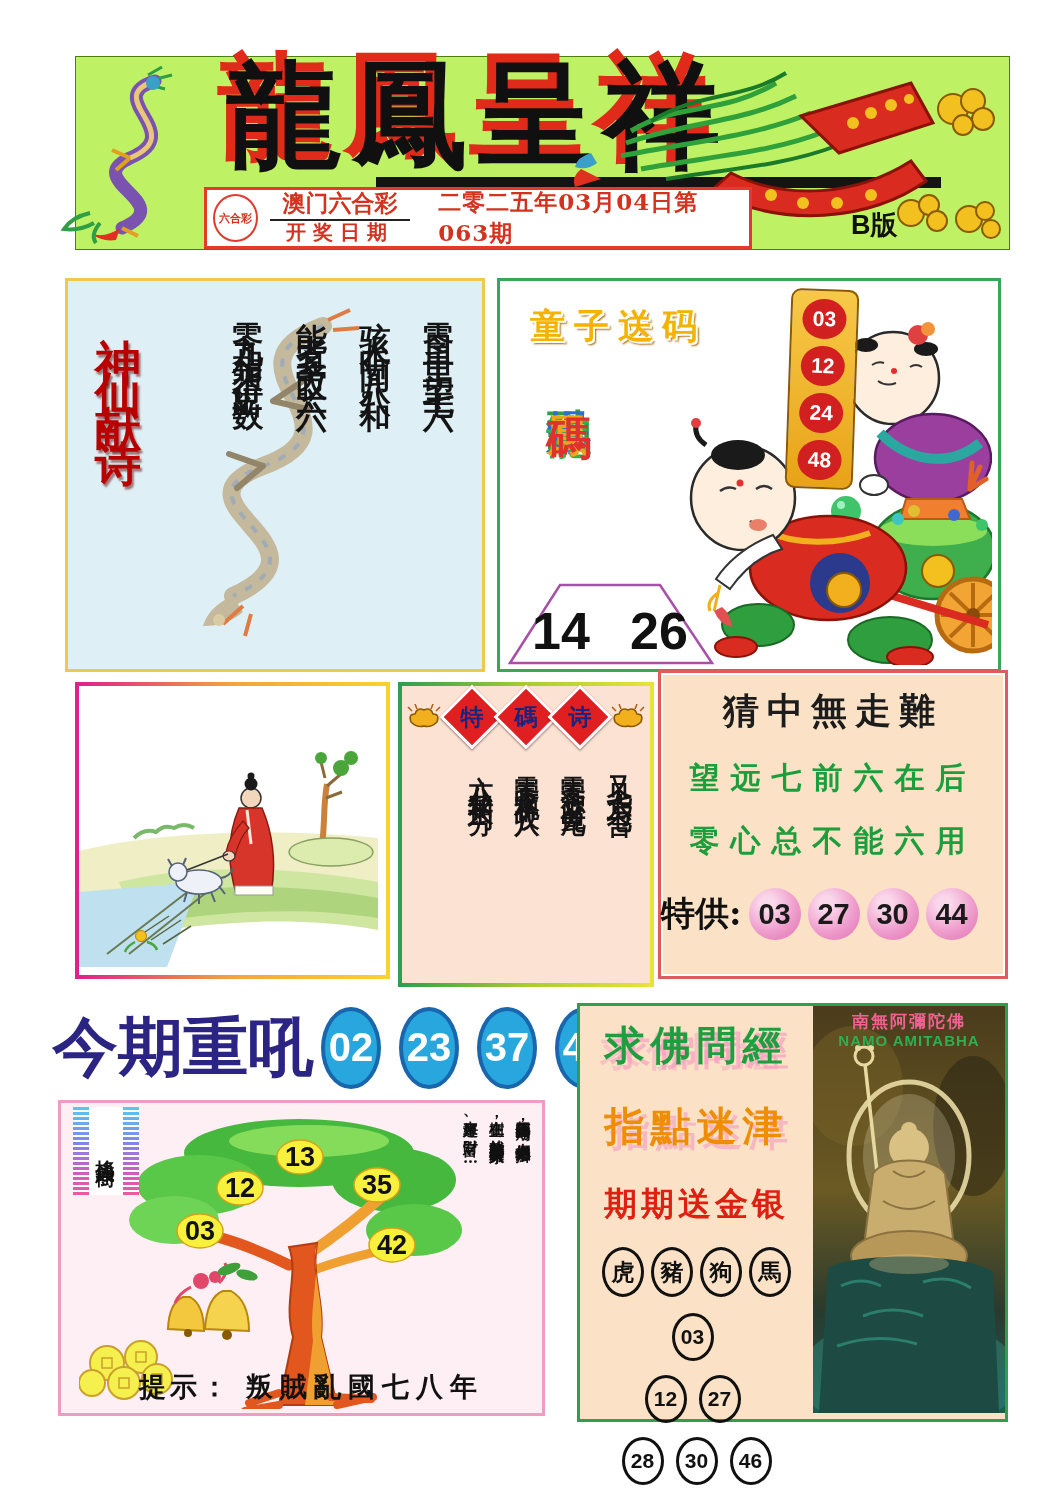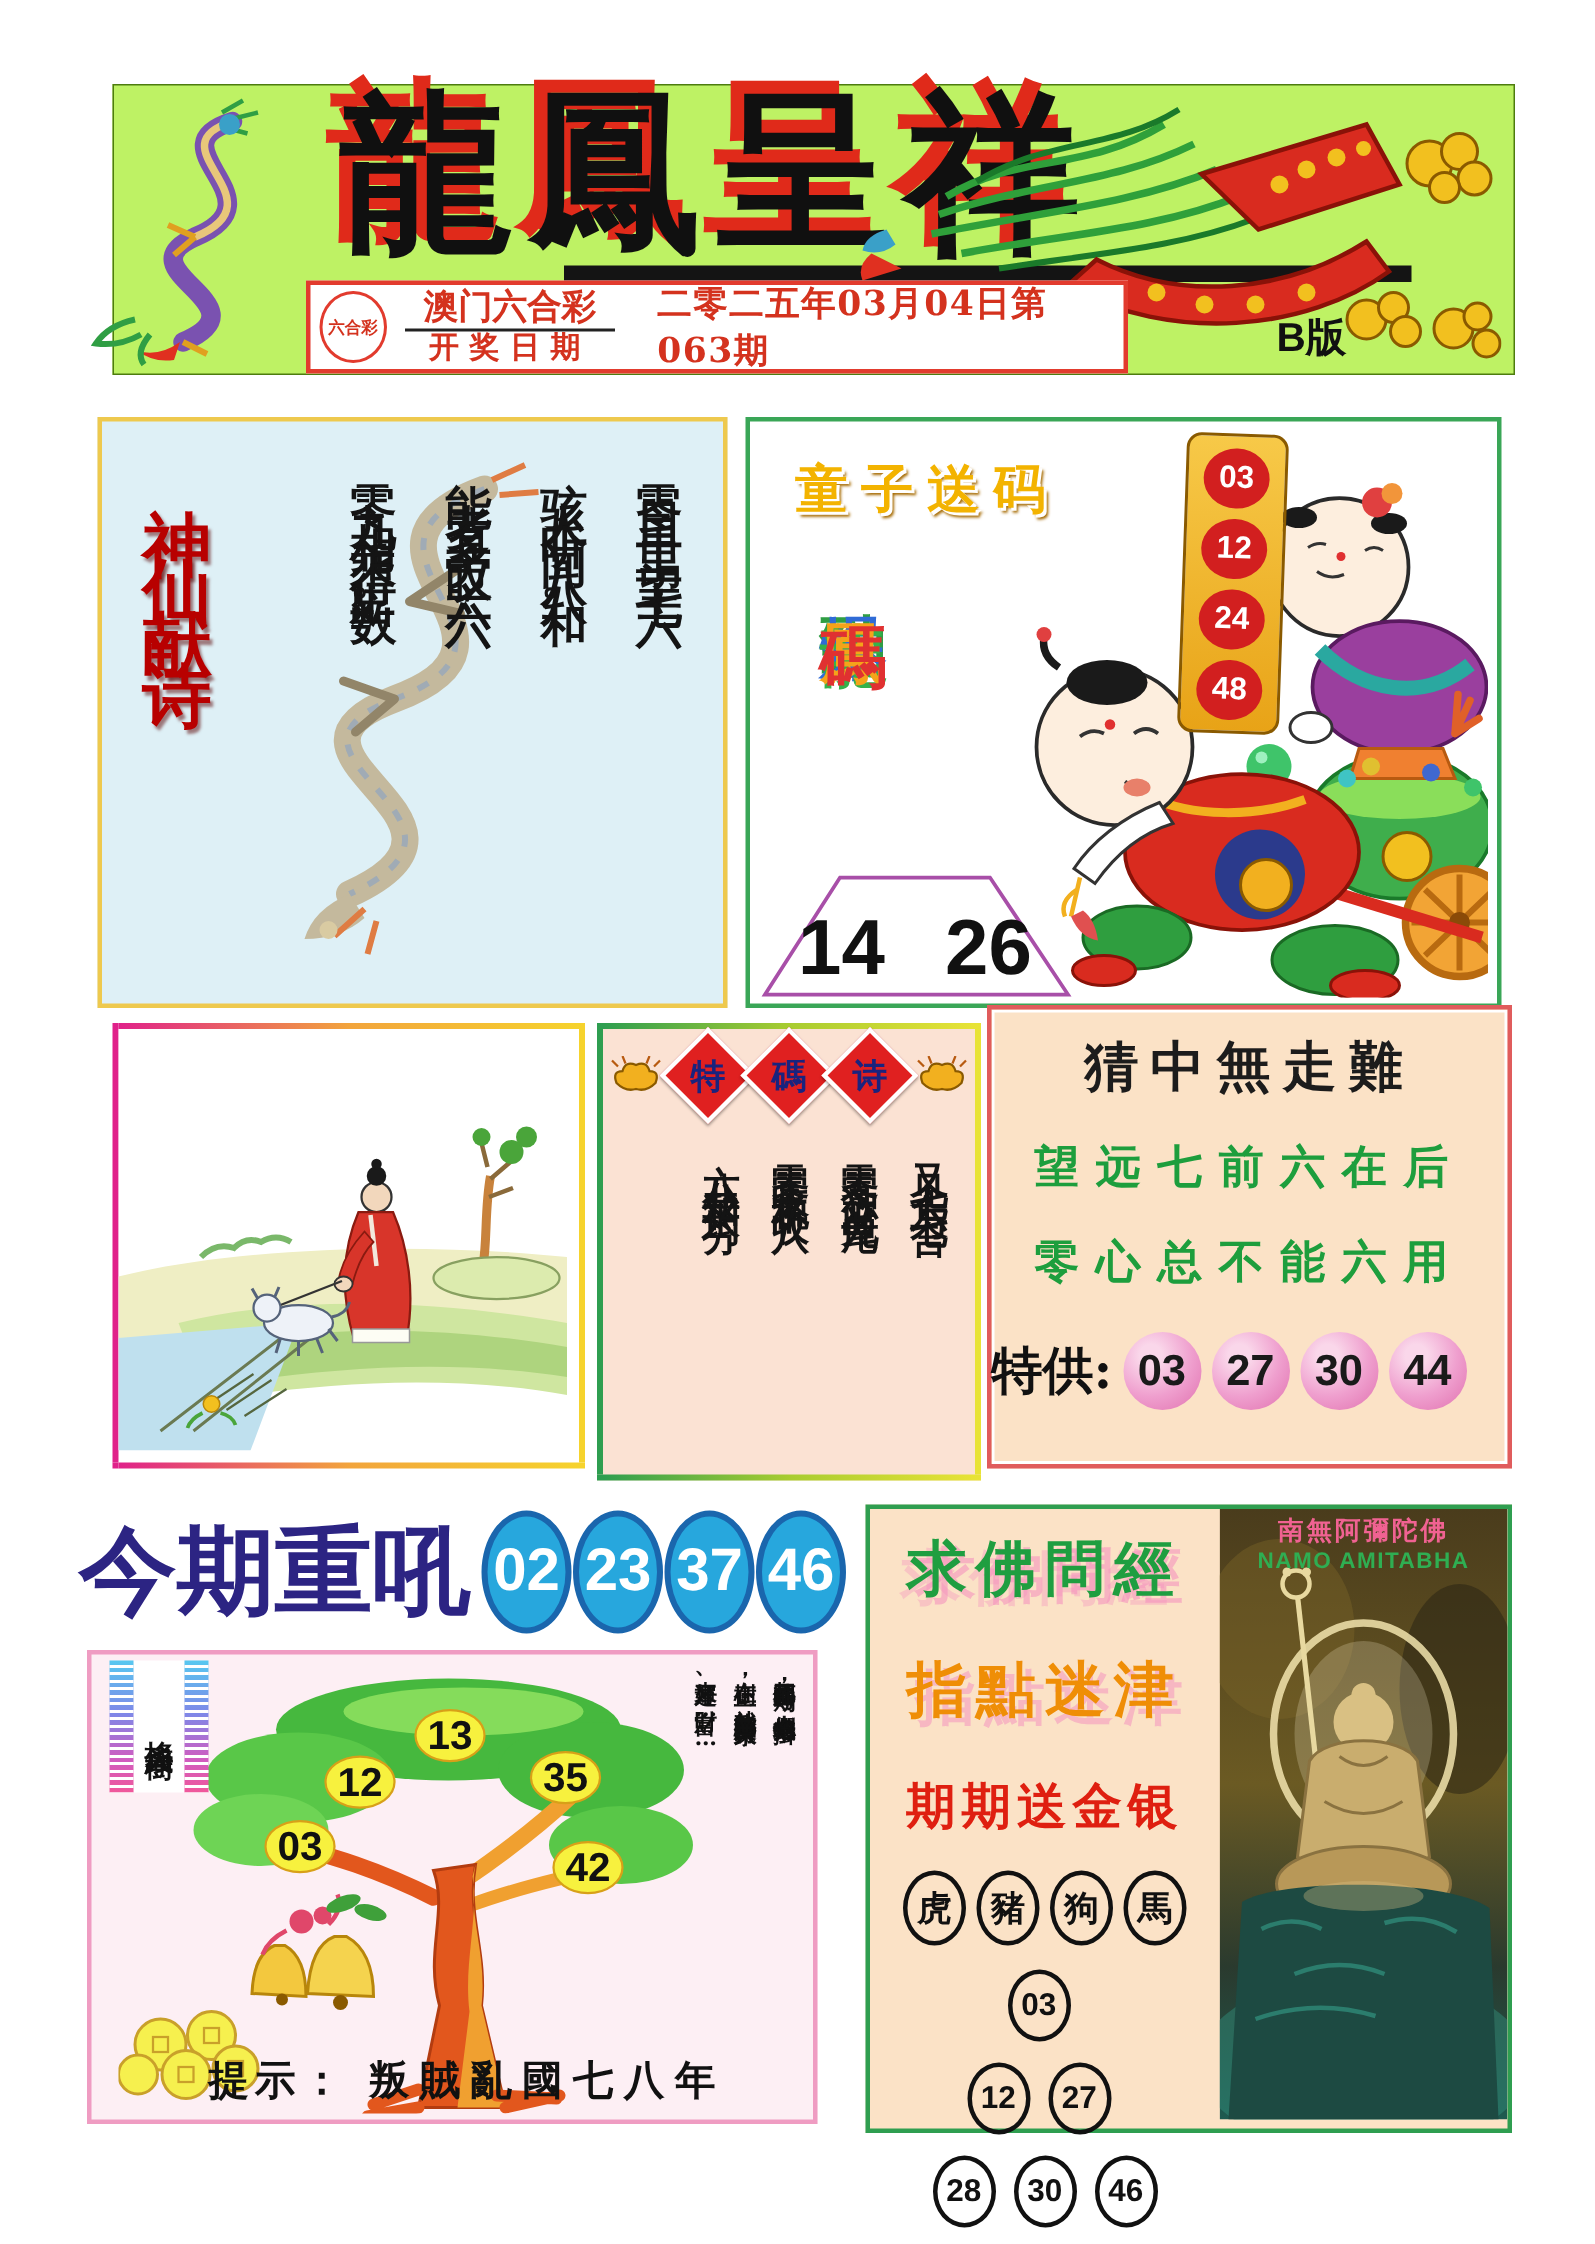--- a/index.html
+++ b/index.html
@@ -15,21 +15,21 @@
       font-family:"DejaVu Serif",serif;font-weight:900;font-size:116px;letter-spacing:10px;}
   .title-red{color:#e02a1a;transform:translate(-9px,-9px);}
   .title-black{color:#101010;}
   .title-bar{position:absolute;left:300px;top:120px;width:565px;height:11px;background:#141414;}
   .issue-box{position:absolute;left:128px;top:130px;width:542px;height:56px;border:3px solid #e23b2e;
       background:#fff;display:flex;align-items:center;}
   .logo-circle{width:44px;height:44px;border:2px solid #e23b2e;border-radius:50%;margin:0 8px 0 6px;
       display:flex;align-items:center;justify-content:center;font-size:11px;color:#d4321e;
       font-weight:bold;letter-spacing:0;}
   .brand-col{width:160px;text-align:center;line-height:1.05;}
-  .brand{color:#d4321e;font-weight:900;font-size:23px;font-family:Liberation Serif, serif;text-align:center;}
+  .brand{color:#d4321e;font-weight:900;font-size:23px;font-family:Liberation Mono, monospace;text-align:center;}
   .brand-rule{height:2px;background:#222;margin:1px 4px;}
   .brand-sub{color:#d4321e;font-weight:900;font-size:20px;letter-spacing:7px;}
   .date-text{color:#d4321e;font-weight:900;font-size:23px;margin-left:24px;letter-spacing:1px;
       font-family:"DejaVu Serif",serif;}
   .edition{position:absolute;left:775px;top:150px;font-size:27px;font-weight:900;color:#111;}
 
   
   .poem-box{left:65px;top:278px;width:414px;height:388px;border:3px solid #eec94e;background:#def0f6;}
   .poem-title{position:absolute;left:20px;top:20px;height:350px;writing-mode:vertical-rl;
       text-orientation:upright;font-family:"DejaVu Serif",serif;font-weight:900;font-size:46px;
@@ -81,21 +81,21 @@
       padding-left:0;gap:7px;}
   .offer-label{font-family:"DejaVu Serif",serif;font-weight:900;font-size:34px;color:#111;}
   .pink-ball{width:52px;height:52px;border-radius:50%;
       background:radial-gradient(circle at 35% 30%,#fad7ea 15%,#ef9fce 55%,#e070ae 100%);
       color:#1a1a1a;font-weight:900;font-size:29px;display:flex;align-items:center;justify-content:center;}
 
   
   .headline{left:55px;top:1000px;width:540px;height:95px;display:flex;align-items:center;}
   .headline-label{font-size:64px;font-weight:900;color:#2c2483;letter-spacing:0px;white-space:nowrap;
       transform:scaleX(1.02);}
-  .blue-balls{display:flex;gap:1px;margin-left:10px;}
+  .blue-balls{display:flex;gap:18px;margin-left:10px;}
   .blue-ball{width:52px;height:74px;border-radius:50%;background:#27a7dd;border:4px solid #1a66ad;
       color:#fff;font-weight:900;font-size:40px;display:flex;align-items:center;justify-content:center;}
 
   
   .tree-box{left:58px;top:1100px;width:481px;height:310px;border:3px solid #ef9cc2;background:#fdeff4;}
   .tree-label{position:absolute;left:12px;top:4px;width:66px;height:88px;display:flex;}
   .stripe{width:16px;height:100%;
       background:linear-gradient(180deg,#58c8f0 0%,#7e88e8 40%,#d05cc0 75%,#f0589a 100%);
       position:relative;}
   .stripe::after{content:"";position:absolute;inset:0;

